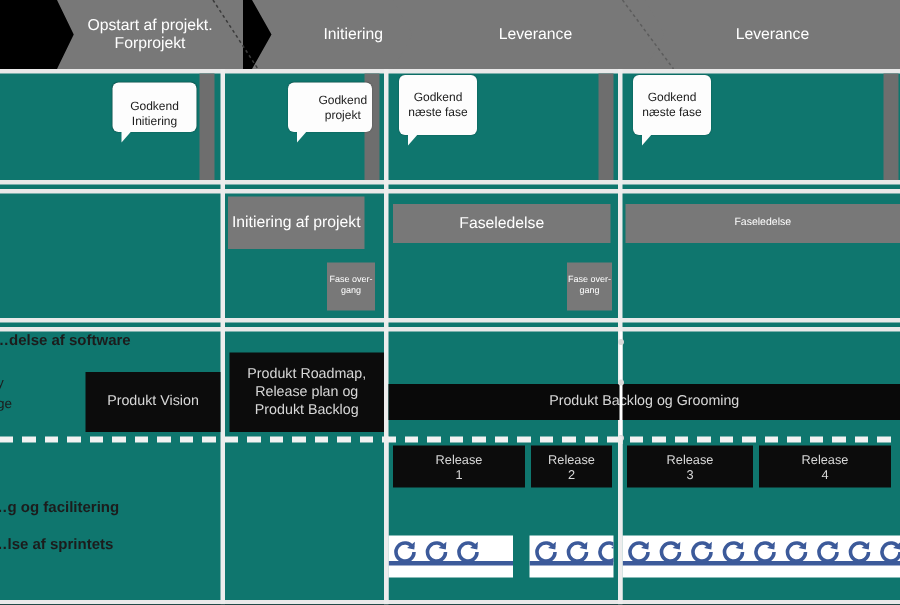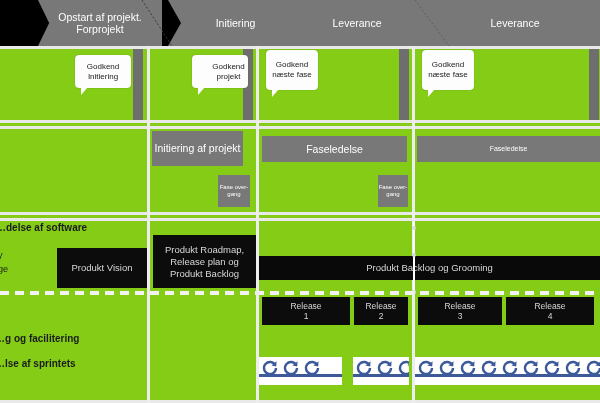--- a/index.html
+++ b/index.html
@@ -1,17 +1,17 @@
 <!DOCTYPE html>
 <html><head>
 <meta charset="utf-8">
 <style>
   html,body{margin:0;padding:0;background:#000;}
   body{width:600px;height:403px;font-family:"Liberation Sans",sans-serif;}
-  #stage{position:relative;width:600px;height:403px;background:#84cc16;overflow:hidden;}
+  #stage{position:relative;width:600px;height:403px;background:#0f766e;overflow:hidden;}
 
   
   .abs{position:absolute;box-sizing:border-box;}
 
   
   .chev-band{left:0;top:0;width:600px;height:46px;background:#000;}
   .chev{position:absolute;top:0;height:46px;background:#787878;
         display:flex;align-items:center;justify-content:center;
         color:#ffffff;font-size:10.5px;line-height:12.5px;text-align:center;}
   .chev .lbl{padding:0 6px;}
@@ -102,21 +102,21 @@
 
   <div class="abs vline" style="left:147px;top:46px;height:357px;"></div>
   <div class="abs vline" style="left:256px;top:46px;height:357px;"></div>
   <div class="abs vline" style="left:412px;top:46px;height:357px;"></div>
 
   <div class="abs gbar" style="left:133px;top:49px;width:10px;height:71px;"></div>
   <div class="abs gbar" style="left:243px;top:49px;width:10px;height:71px;"></div>
   <div class="abs gbar" style="left:399px;top:49px;width:10px;height:71px;"></div>
   <div class="abs gbar" style="left:589px;top:49px;width:10px;height:71px;"></div>
 
-  <div class="abs callout" style="left:75px;top:55px;width:56px;height:33px;">
+  <div class="abs callout" style="left:75px;top:55px;width:56px;height:33px;align-items:flex-end;">
     <span>Godkend Initiering</span>
     <i class="tip"></i>
   </div>
   <div class="abs callout" style="left:192px;top:55px;width:56px;height:33px;padding-left:20px;">
     <span>Godkend projekt</span>
     <i class="tip"></i>
   </div>
   <div class="abs callout" style="left:266px;top:50px;width:52px;height:40px;">
     <span>Godkend næste fase</span>
     <i class="tip"></i>

